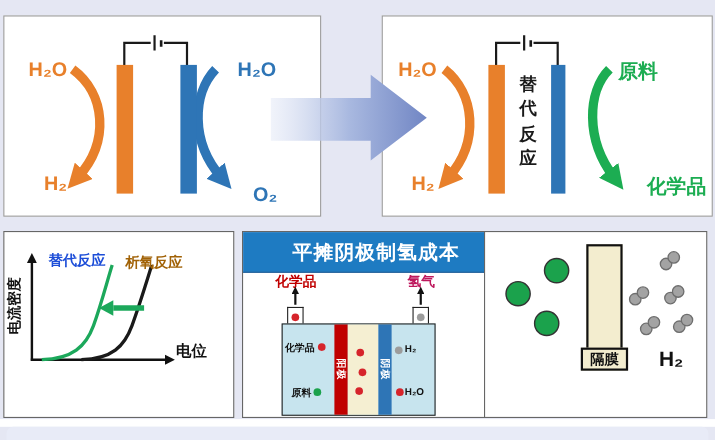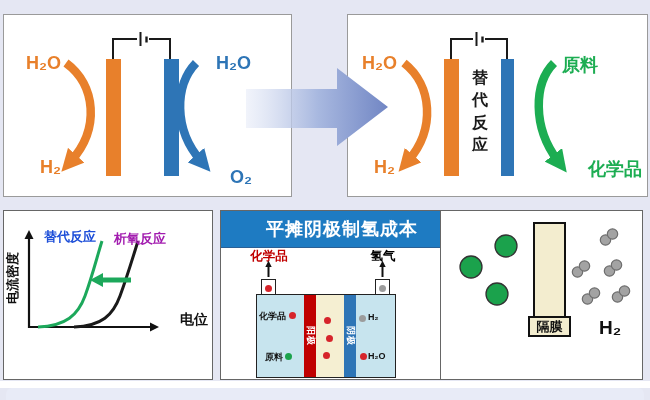--- a/index.html
+++ b/index.html
@@ -17,21 +17,21 @@
   .ebar{position:absolute;top:44px;height:117px;}
   .ebar.orange{background:#E8802B;}
   .ebar.blue{background:#2E75B6;}
   .syslabel{
     position:absolute;width:22px;text-align:center;
     font-size:16px;font-weight:bold;color:#1a1a1a;
     line-height:1.4;word-break:break-all;
   }
   .gas{position:absolute;font-size:18px;font-weight:bold;white-space:nowrap;}
   .c-orange{color:#E8802B;} .c-blue{color:#2E75B6;} .c-green{color:#1CAD52;}
-  .c-red{color:#C00000;} .c-brightgreen{color:#000000;}
+  .c-red{color:#C00000;} .c-brightgreen{color:#be185d;}
   
   #coupling-arrow-svg{left:246px;top:60px;z-index:5;}
   #coupling-arrow-text{
     left:254px;top:86px;width:100px;z-index:6;text-align:center;
     font-size:16.5px;font-weight:bold;color:#333;line-height:1.3;letter-spacing:1px;
   }
   
   .bpanel{position:absolute;top:210px;height:170px;background:#fff;border:1.5px solid #666;box-sizing:border-box;}
   #panel-energy{left:3px;width:210px;}
   #panel-cost{left:220px;width:244px;}
@@ -39,21 +39,21 @@
   .bheader{
     height:37px;background:#1E7BC2;border-bottom:1.5px solid #2a6096;
     color:#fff;font-weight:bold;font-size:18px;letter-spacing:1px;
     display:flex;align-items:center;justify-content:center;box-sizing:border-box;
   }
   .bbody{position:relative;height:130px;}
   
   .curve-label{position:absolute;font-size:13px;font-weight:bold;white-space:nowrap;}
   #ylab{left:-20px;top:58px;width:58px;text-align:center;transform:rotate(-90deg);
         font-size:13px;font-weight:bold;color:#111;}
-  #xlab{left:156px;top:100px;font-size:14px;font-weight:bold;color:#111;position:absolute;padding-left:20px;}
+  #xlab{left:136px;top:100px;font-size:14px;font-weight:bold;color:#111;position:absolute;padding-left:20px;}
   
   .toplabel{position:absolute;top:0;width:48px;text-align:center;font-size:12.5px;font-weight:bold;}
   .tube{position:absolute;top:31px;width:15px;height:16px;background:#fff;
         border:1.5px solid #222;border-bottom:none;box-sizing:border-box;}
   #cell{position:absolute;left:35px;top:46px;width:140px;height:84px;background:#C7E4EE;
         border:1.5px solid #222;box-sizing:border-box;}
   .electrode{position:absolute;top:0;height:100%;}
   .electrode span{
      position:absolute;top:50%;left:50%;transform:translate(-50%,-50%) rotate(90deg);
      white-space:nowrap;color:#fff;font-size:9px;font-weight:bold;letter-spacing:1px;}
@@ -148,21 +148,21 @@
       <line x1="25" y1="26" x2="25" y2="117" stroke="#111" stroke-width="2.2"></line>
       <polygon points="25,19 20.5,28 29.5,28" fill="#111"></polygon>
       <line x1="24" y1="116" x2="148" y2="116" stroke="#111" stroke-width="2.2"></line>
       <polygon points="155,116 146,111.5 146,120.5" fill="#111"></polygon>
       <path d="M34,116 C62,115 74,104 81,85 C88,66 93,46 98,30" fill="none" stroke="#1CA85B" stroke-width="3"></path>
       <path d="M70,116 C98,115 109,104 116,85 C123,66 129,46 134,30" fill="none" stroke="#1a1a1a" stroke-width="3"></path>
       <line x1="127" y1="69" x2="99" y2="69" stroke="#1CA85B" stroke-width="5"></line>
       <polygon points="86,69 99,62 99,76" fill="#1CA85B"></polygon>
     </svg>
     <div class="curve-label" style="left:40px;top:17px;color:#1d4ed8;">替代反应</div>
-    <div class="curve-label" style="left:110px;top:19px;color:#a21caf;">析氧反应</div>
+    <div class="curve-label" style="left:110px;top:19px;color:#a16207;">析氧反应</div>
     <div id="ylab" class="abs">电流密度</div>
     <div id="xlab">电位</div>
   </div>
 </div>
 
 <div class="bpanel" id="panel-cost">
   <div class="bheader">平摊阴极制氢成本</div>
   <div class="bbody">
     <div class="toplabel c-red" style="left:24px;">化学品</div>
     <div class="toplabel c-brightgreen" style="left:138px;">氢气</div>

